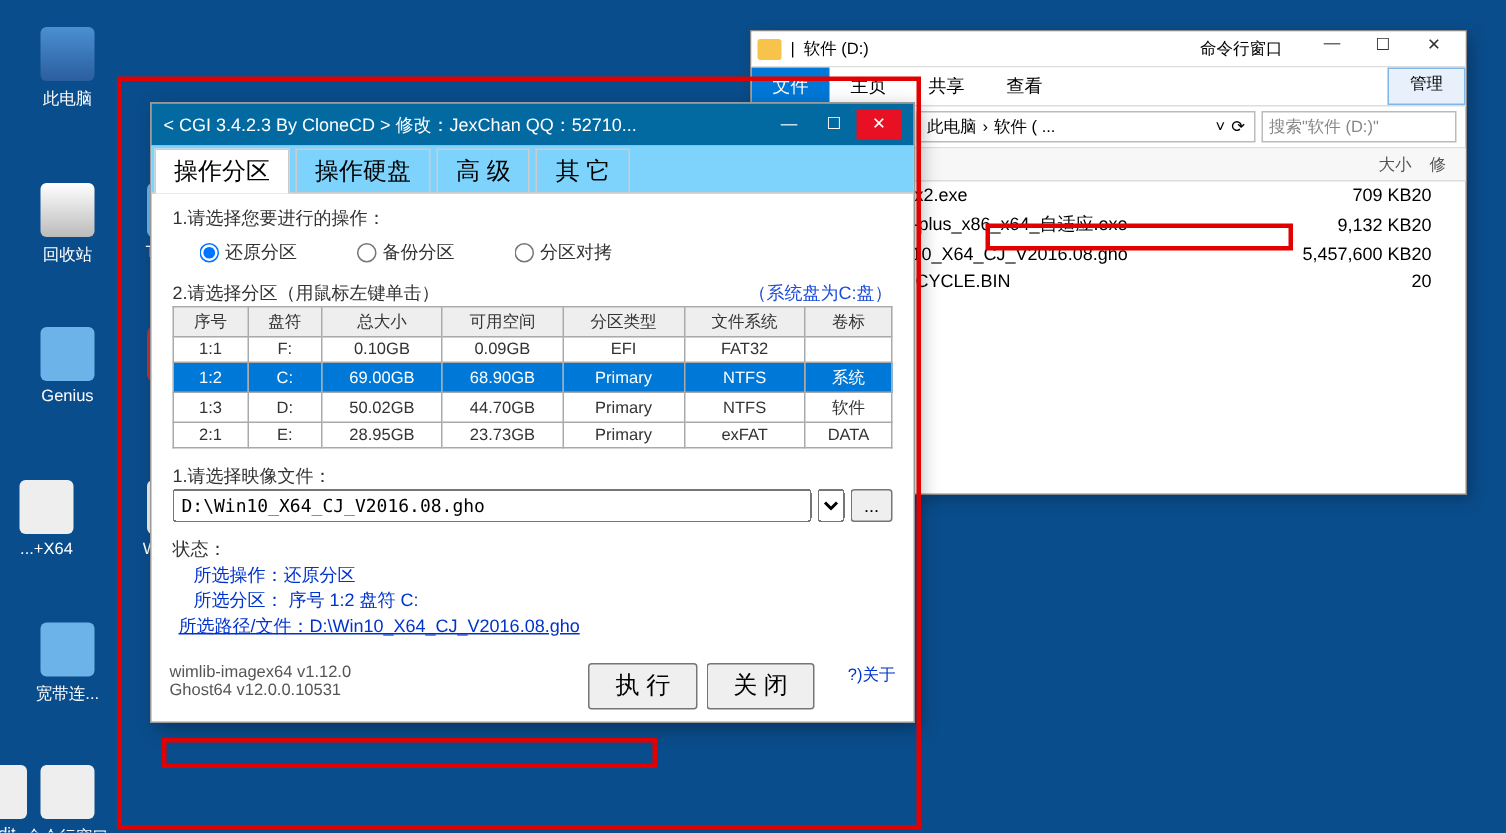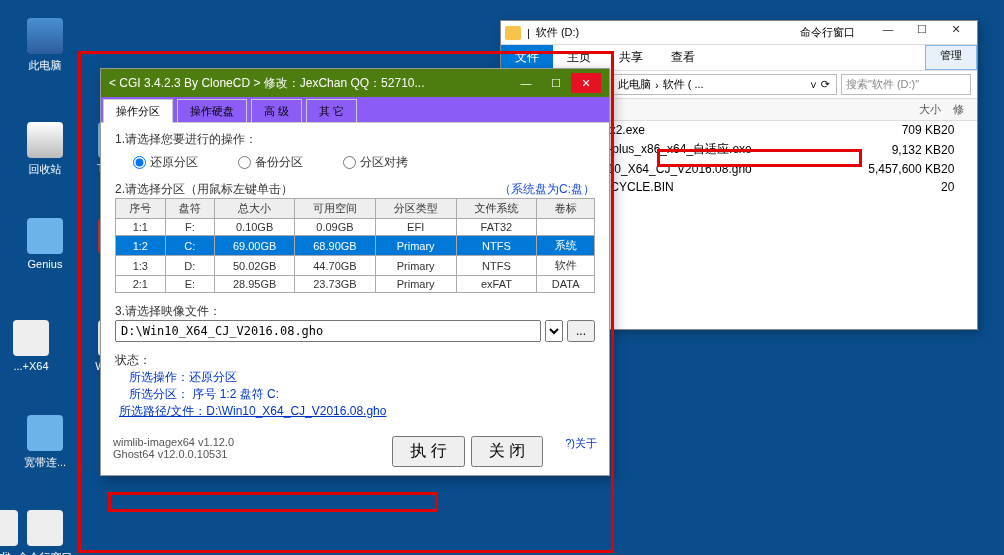--- a/index.html
+++ b/index.html
@@ -9,25 +9,25 @@
 .desktop-icon { position: absolute; width: 60px; text-align: center; color: #fff; font-size: 11px; }
 .desktop-icon .ico { width: 36px; height: 36px; margin: 0 auto 4px; background: #ccc; border-radius: 4px; }
 .desktop-icon .ico.pc { background: linear-gradient(#4a90d2,#2b5e9e); }
 .desktop-icon .ico.bin { background: linear-gradient(#fff,#bbb); }
 .desktop-icon .ico.red { background: #b33; }
 .desktop-icon .ico.lblue { background: #6bb3e8; }
 .desktop-icon .ico.wht { background: #eee; }
 
 
 .cgi-win { position: absolute; left: 100px; top: 68px; width: 510px; background: #fff; border: 1px solid #999; box-shadow: 4px 4px 12px rgba(0,0,0,.3); }
-.cgi-title { background: #4d7c0f; color: #fff; padding: 4px 8px; font-size: 12px; display: flex; align-items: center; }
+.cgi-title { background: #0369a1; color: #fff; padding: 4px 8px; font-size: 12px; display: flex; align-items: center; }
 .cgi-title .txt { flex: 1; }
 .win-btn { width: 30px; height: 20px; text-align: center; line-height: 20px; font-size: 11px; color:#fff; }
 .win-btn.close { background: #e81123; }
-.cgi-tabs { display: flex; background: #8b5cf6; border-bottom: 1px solid #ccc; font-size: 11px; }
+.cgi-tabs { display: flex; background: #7dd3fc; border-bottom: 1px solid #ccc; font-size: 16px; }
 .cgi-tab { padding: 4px 12px; border: 1px solid #ccc; border-bottom: none; margin: 2px 2px -1px 2px; cursor: pointer; }
 .cgi-tab.active { background: #fff; }
 .cgi-body { padding: 8px 14px; font-size: 12px; color: #333; }
 .row-ops { margin: 6px 0 10px 18px; display: flex; gap: 40px; }
 .row-ops label { display: flex; gap: 4px; }
 .part-tbl { width: 100%; border: 1px solid #888; border-collapse: collapse; font-size: 11px; margin-bottom: 10px; font-family: SimSun, monospace; }
 .part-tbl th, .part-tbl td { border: 1px solid #aaa; padding: 2px 6px; text-align: center; }
 .part-tbl th { background: #eee; font-weight: normal; }
 .part-tbl tr.sel td { background: #0078d7; color: #fff; }
 .imgfile { display: flex; gap: 4px; margin-bottom: 10px; }
@@ -264,21 +264,21 @@
             <td>E:</td>
             <td>28.95GB</td>
             <td>23.73GB</td>
             <td>Primary</td>
             <td>exFAT</td>
             <td>DATA</td>
           </tr>
         </tbody>
     </table>
 
-    <div>3.请选择映像文件：</div>
+    <div>1.请选择映像文件：</div>
     <div class="imgfile">
       <input type="text" value="D:\Win10_X64_CJ_V2016.08.gho" style="">
       <select style="width:18px"></select>
       <button>...</button>
     </div>
 
     <div class="status">
       <div>状态：</div>
       <div class="blue" style="margin-left:14px">所选操作：还原分区</div>
       <div class="blue" style="margin-left:14px">所选分区：   序号 1:2       盘符 C:</div>

